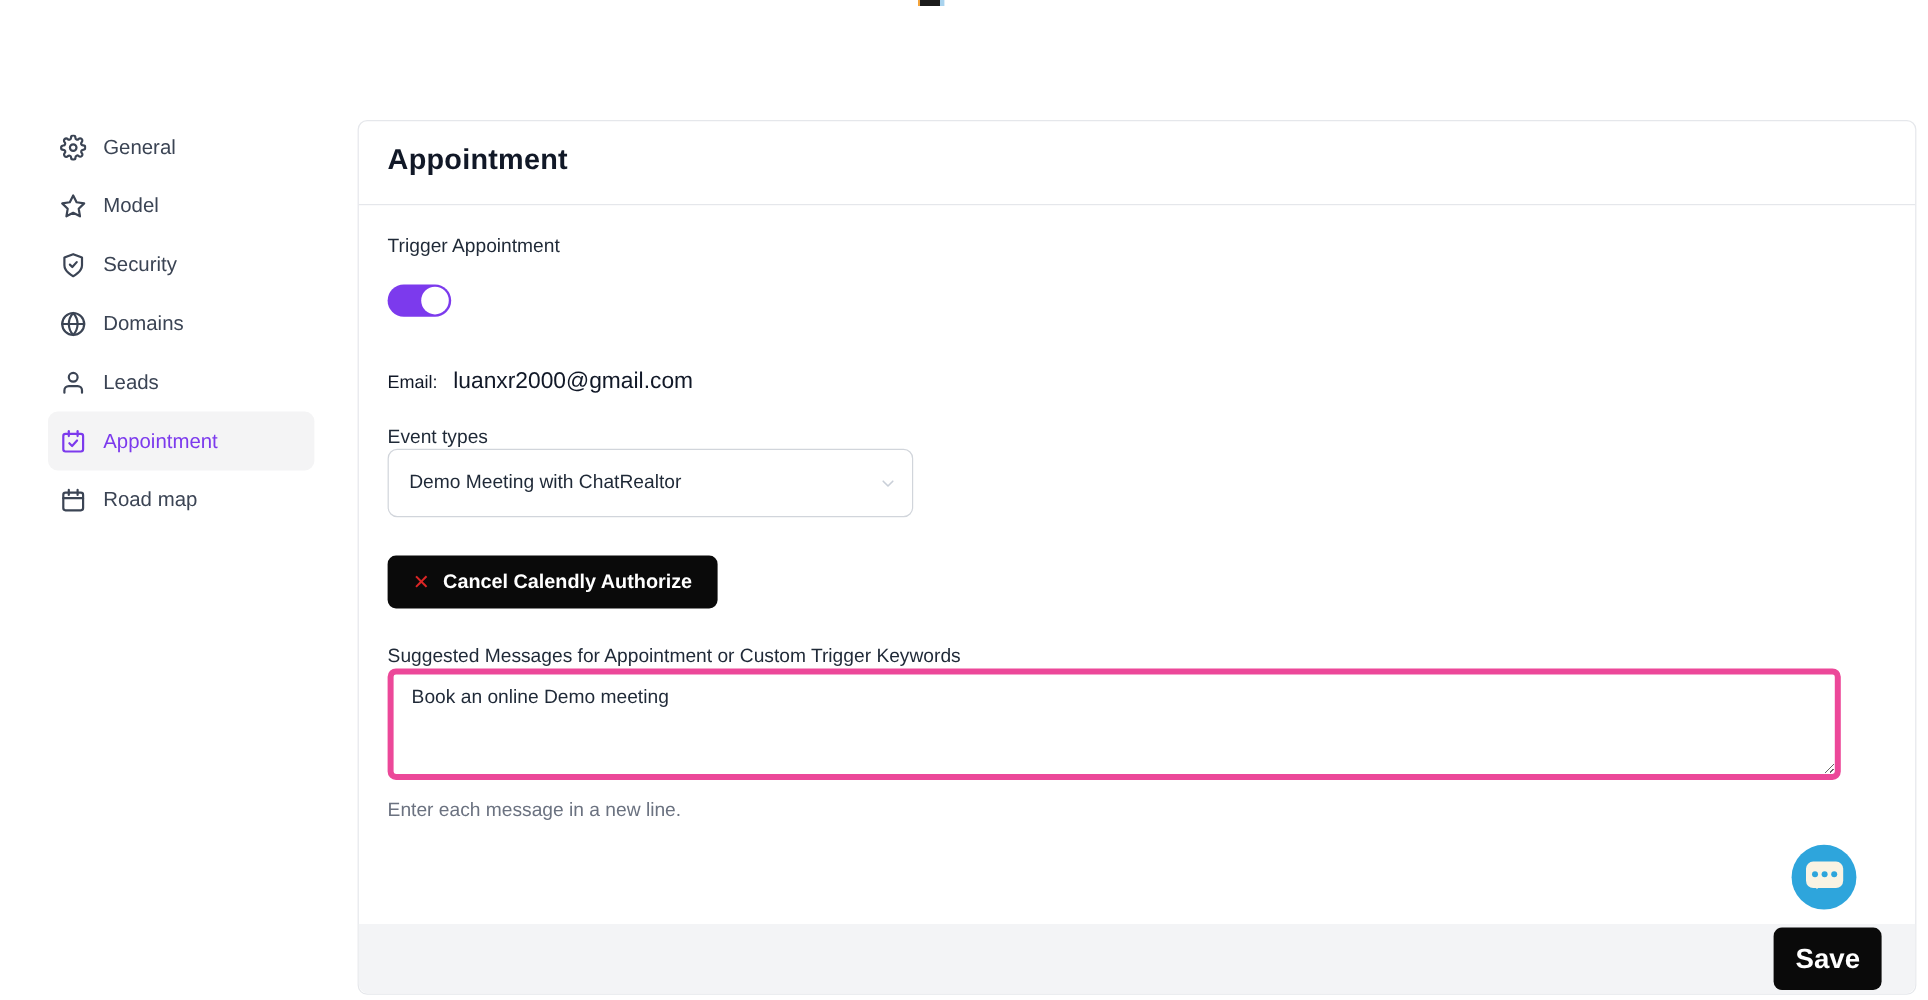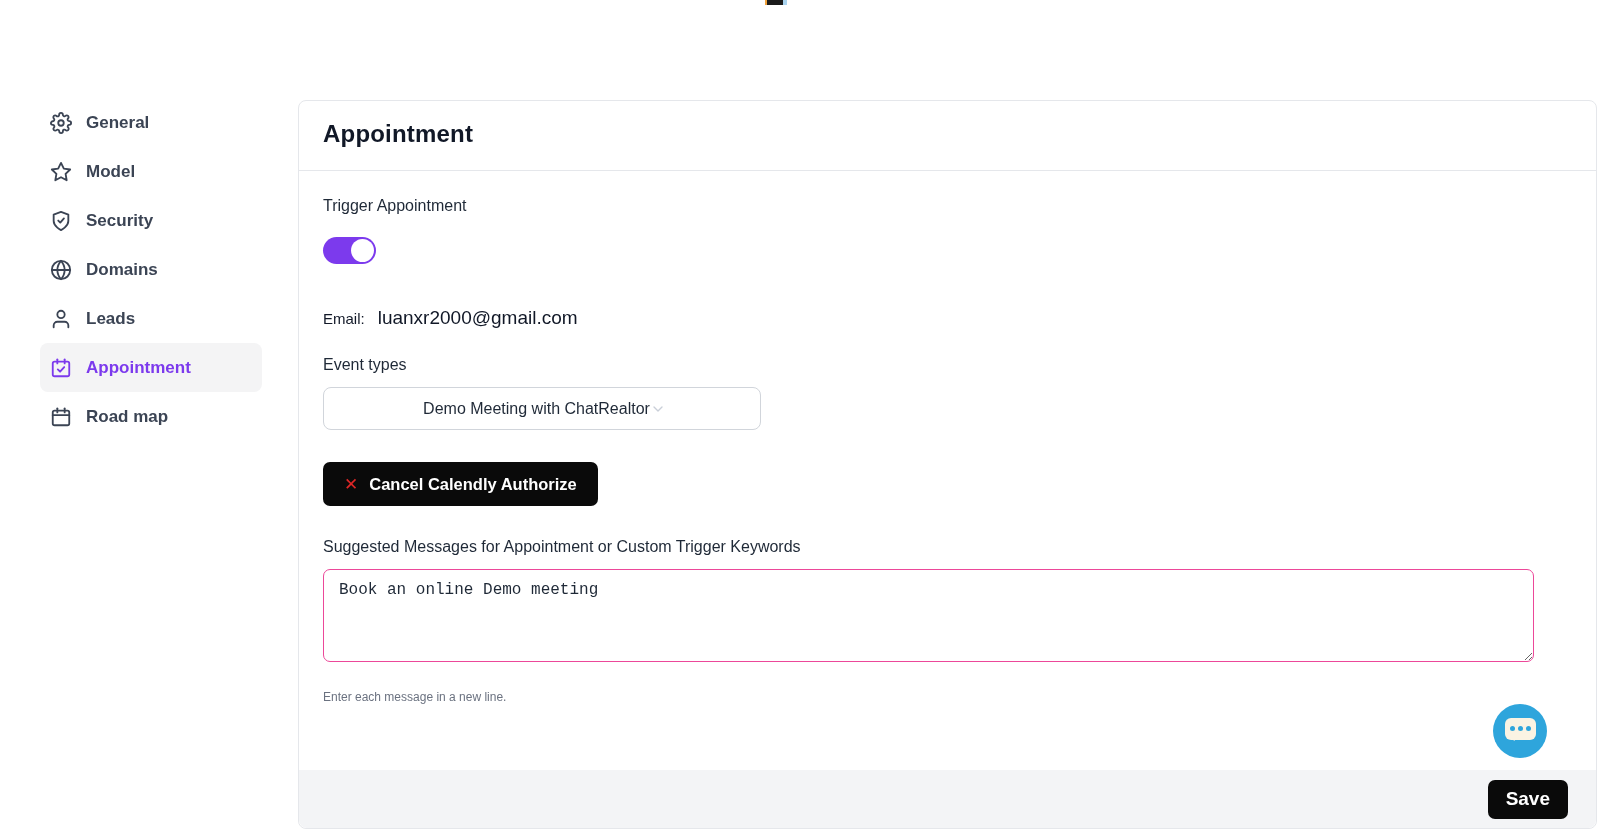--- a/index.html
+++ b/index.html
@@ -13,21 +13,21 @@
 
   
   .tabs{position:absolute;top:33px;left:0;right:0;display:flex;justify-content:center;
     gap:48px;font-size:17px;color:#4b5563}
   .tab{cursor:pointer;padding:0 2px 7px;white-space:nowrap}
   .tab.active{color:#111827;border-bottom:2px solid #7c3aed}
 
   
   .sidebar{position:absolute;left:40px;top:98px;width:222px;display:flex;flex-direction:column}
   .side-item{display:flex;align-items:center;height:49px;padding:0 10px;border-radius:8px;
-    color:#3b4454;font-weight:700;font-size:17px;cursor:pointer}
+    color:#3b4454;font-weight:400;font-size:17px;cursor:pointer}
   .side-icon{display:flex;align-items:center;margin-right:14px}
   .side-icon svg{display:block}
   .side-item.active{background:#f4f4f5;color:#7c3aed}
 
   
   .card{position:absolute;left:298px;top:100px;width:1299px;height:729px;background:#fff;
     border:1px solid #e5e7eb;border-radius:8px}
   .card-header{padding:19px 24px 22px;border-bottom:1px solid #e5e7eb}
   .card-title{font-size:24px;font-weight:700;color:#111827;letter-spacing:.2px}
   .card-body{padding:26px 24px 0}
@@ -35,41 +35,41 @@
 
   .toggle{margin-top:22px;width:53px;height:27px;border-radius:14px;background:#7c3aed;
     position:relative;cursor:pointer}
   .toggle .knob{position:absolute;top:2px;right:2px;width:23px;height:23px;border-radius:50%;background:#fff}
 
   .email-row{margin-top:43px;display:flex;align-items:center;gap:13px}
   .email-label{font-size:15px;color:#111827}
   .email-value{font-size:19px;color:#111827}
 
   .lbl-event{margin-top:27px}
-  .select{margin-top:13px;width:438px;height:43px;border:1px solid #d1d5db;border-radius:8px;
-    background:#fff;display:flex;align-items:center;justify-content:center;
+  .select{width:438px;height:57px;border:1px solid #d1d5db;border-radius:8px;
+    background:#fff;display:flex;align-items:center;justify-content:space-between;
     padding:0 12px 0 17px;font-size:16px;color:#1f2937;cursor:pointer}
   .select .chev{display:flex;color:#c9cfd8}
 
   .btn-dark{background:#0a0a0a;color:#fff;border:none;border-radius:7px;font-weight:700;
     font-family:inherit;cursor:pointer}
   .btn-cancel{margin-top:32px;height:44px;padding:0 21px;font-size:16.5px;
     display:flex;align-items:center;gap:11px}
   .x-icon{color:#dc2626;font-size:17px;font-weight:400;line-height:1}
 
   .lbl-suggested{margin-top:32px}
-  textarea.suggested{margin-top:13px;display:block;width:1211px;height:93px;
-    border:1px solid #ec4899;border-radius:7px;padding:11px 15px;font-size:16px;
-    font-family:Liberation Mono, monospace;color:#1f2937;resize:both;outline:none;background:#fff}
-  .hint{margin-top:28px;font-size:12px;color:#6b7280}
+  textarea.suggested{display:block;width:1211px;height:93px;
+    border:5px solid #ec4899;border-radius:7px;padding:11px 15px;font-size:16px;
+    font-family:Liberation Sans, sans-serif;color:#1f2937;resize:both;outline:none;background:#fff}
+  .hint{margin-top:17px;font-size:16px;color:#6b7280}
 
   .card-footer{position:absolute;left:0;right:0;bottom:0;height:58px;background:#f3f4f6;
     border-radius:0 0 8px 8px;display:flex;align-items:center;justify-content:flex-end;
     padding-right:28px}
-  .btn-save{height:39px;padding:0 18px;font-size:19px}
+  .btn-save{height:52px;padding:0 18px;font-size:23px}
 
   
   .chat-fab{position:absolute;left:1493px;top:704px;width:54px;height:54px;border-radius:50%;
     background:#2ea5dc;cursor:pointer;display:flex;align-items:center;justify-content:center;z-index:5}
   .bubble{position:relative;width:31px;height:22px;background:#faf3e3;border-radius:6px;
     display:flex;align-items:center;justify-content:center;gap:3px;margin-bottom:5px}
   .bubble .dot{width:5px;height:5px;border-radius:50%;background:#2ea5dc}
   .bubble .tail{position:absolute;left:6px;bottom:-6px;width:0;height:0;
     border:5px solid transparent;border-left-width:3px;border-right-width:7px;
     border-top:7px solid #faf3e3}

